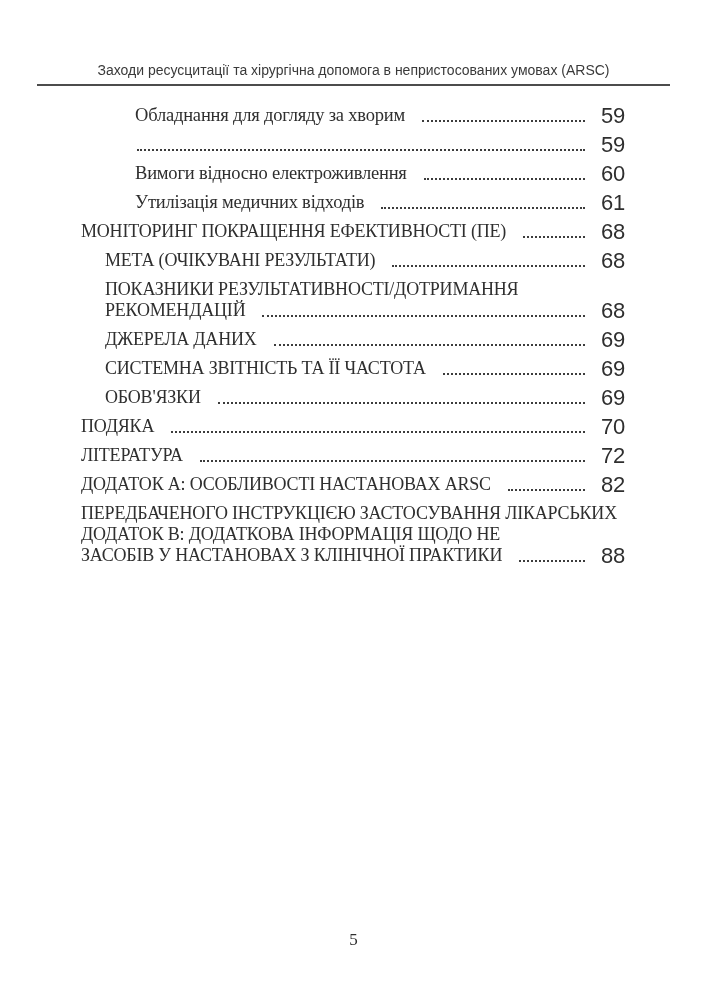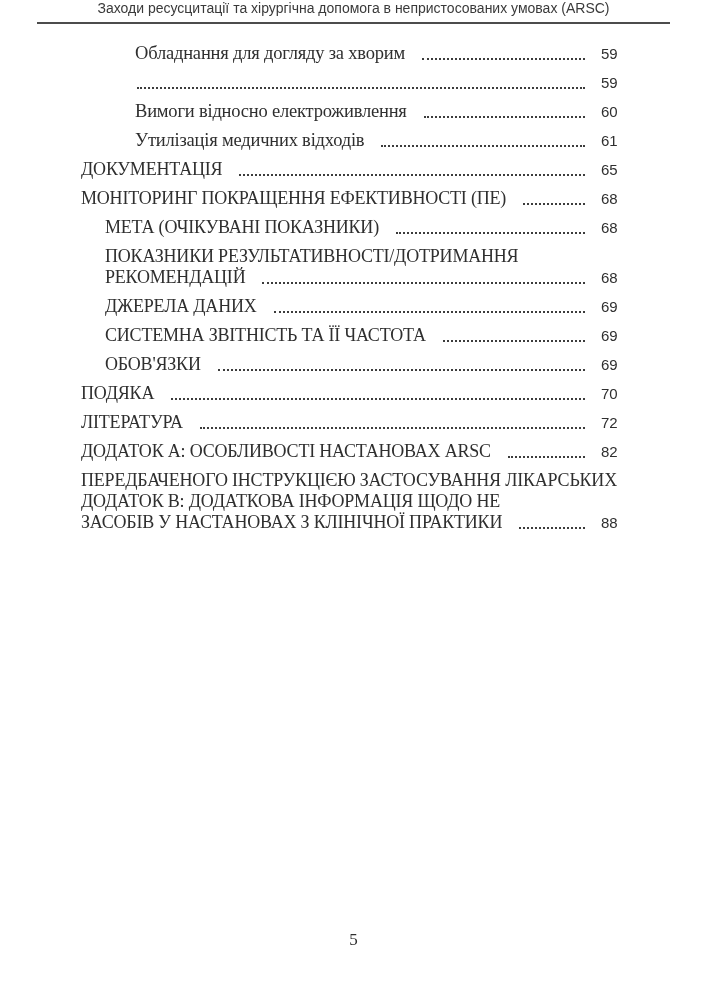--- a/index.html
+++ b/index.html
@@ -5,20 +5,21 @@
   html, body { margin:0; padding:0; }
   body {
     width:707px; height:1000px;
     background:#ffffff;
     position:relative;
     font-family:"Liberation Serif", serif;
     color:#2f2f2f;
     overflow:hidden;
   }
   .running-header {
+    padding-top:62px;
     text-align:center;
     font-family:"Liberation Sans", sans-serif;
     font-size:14px;
     color:#3a3a3a;
   }
   .header-rule {
     border:none;
     border-top:2px solid #4c4c4c;
     margin:6px 37px 0 37px;
     height:0;
@@ -33,24 +34,24 @@
   .t    { white-space:nowrap; flex:0 0 auto; }
   .dots {
     flex:1 1 auto;
     min-width:6px;
     border-bottom:2px dotted #3c3c3c;
     margin:0 1px 4px 2px;
   }
   .pg {
     flex:0 0 auto;
     font-family:"Liberation Sans", sans-serif;
-    font-size:15px;
+    font-size:22px;
     line-height:21px;
     min-width:24px;
-    text-align:left;
+    text-align:center;
   }
   .folio {
     position:absolute;
     top:930px; left:0;
     width:707px;
     text-align:center;
     font-size:17px;
     color:#2f2f2f;
   }
 </style>
@@ -86,39 +87,32 @@
   </div>
 
   <div class="entry lvl2">
     <div class="line">
       <span class="t">Утилізація медичних відходів</span>
       <span class="dots"></span>
       <span class="pg">61</span>
     </div>
   </div>
 
-  <div class="entry lvl0 gap">
-    <div class="line">
-      <span class="t">ДОКУМЕНТАЦІЯ</span>
-      <span class="dots"></span>
-      <span class="pg">65</span>
-    </div>
-  </div>
 
   <div class="entry lvl0">
     <div class="line">
       <span class="t">МОНІТОРИНГ ПОКРАЩЕННЯ ЕФЕКТИВНОСТІ (ПЕ)</span>
       <span class="dots"></span>
       <span class="pg">68</span>
     </div>
   </div>
 
   <div class="entry lvl1">
     <div class="line">
-      <span class="t">МЕТА (ОЧІКУВАНІ ПОКАЗНИКИ)</span>
+      <span class="t">МЕТА (ОЧІКУВАНІ РЕЗУЛЬТАТИ)</span>
       <span class="dots"></span>
       <span class="pg">68</span>
     </div>
   </div>
 
   <div class="entry lvl1">
     <div class="pre">ПОКАЗНИКИ РЕЗУЛЬТАТИВНОСТІ/ДОТРИМАННЯ</div>
     <div class="line">
       <span class="t">РЕКОМЕНДАЦІЙ</span>
       <span class="dots"></span>

